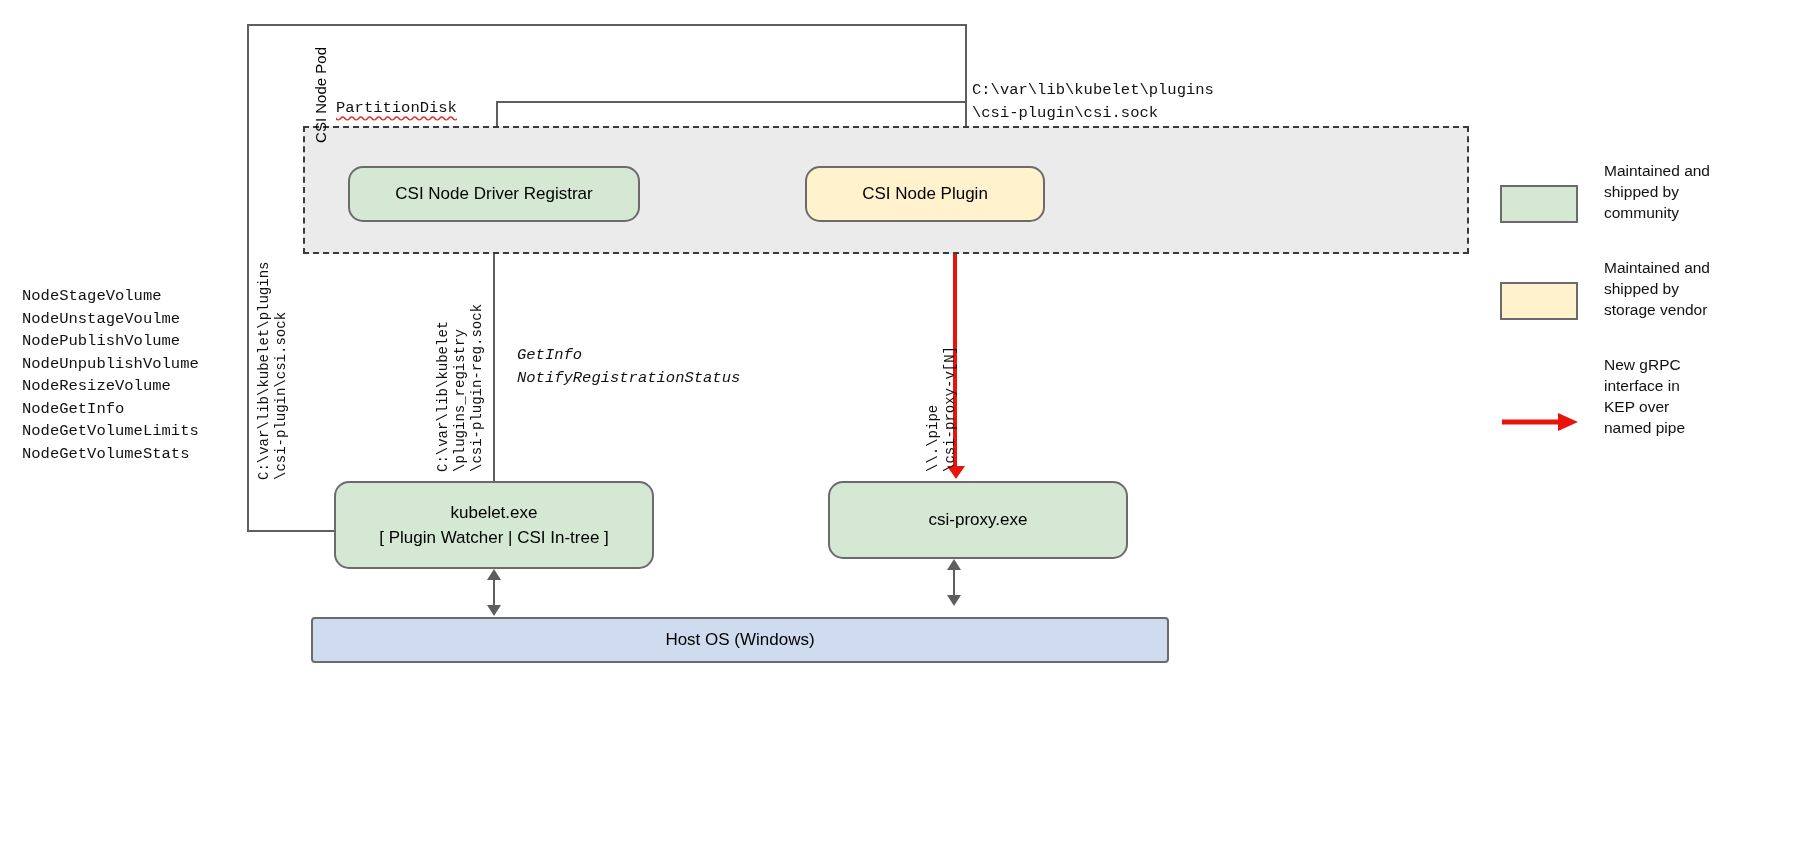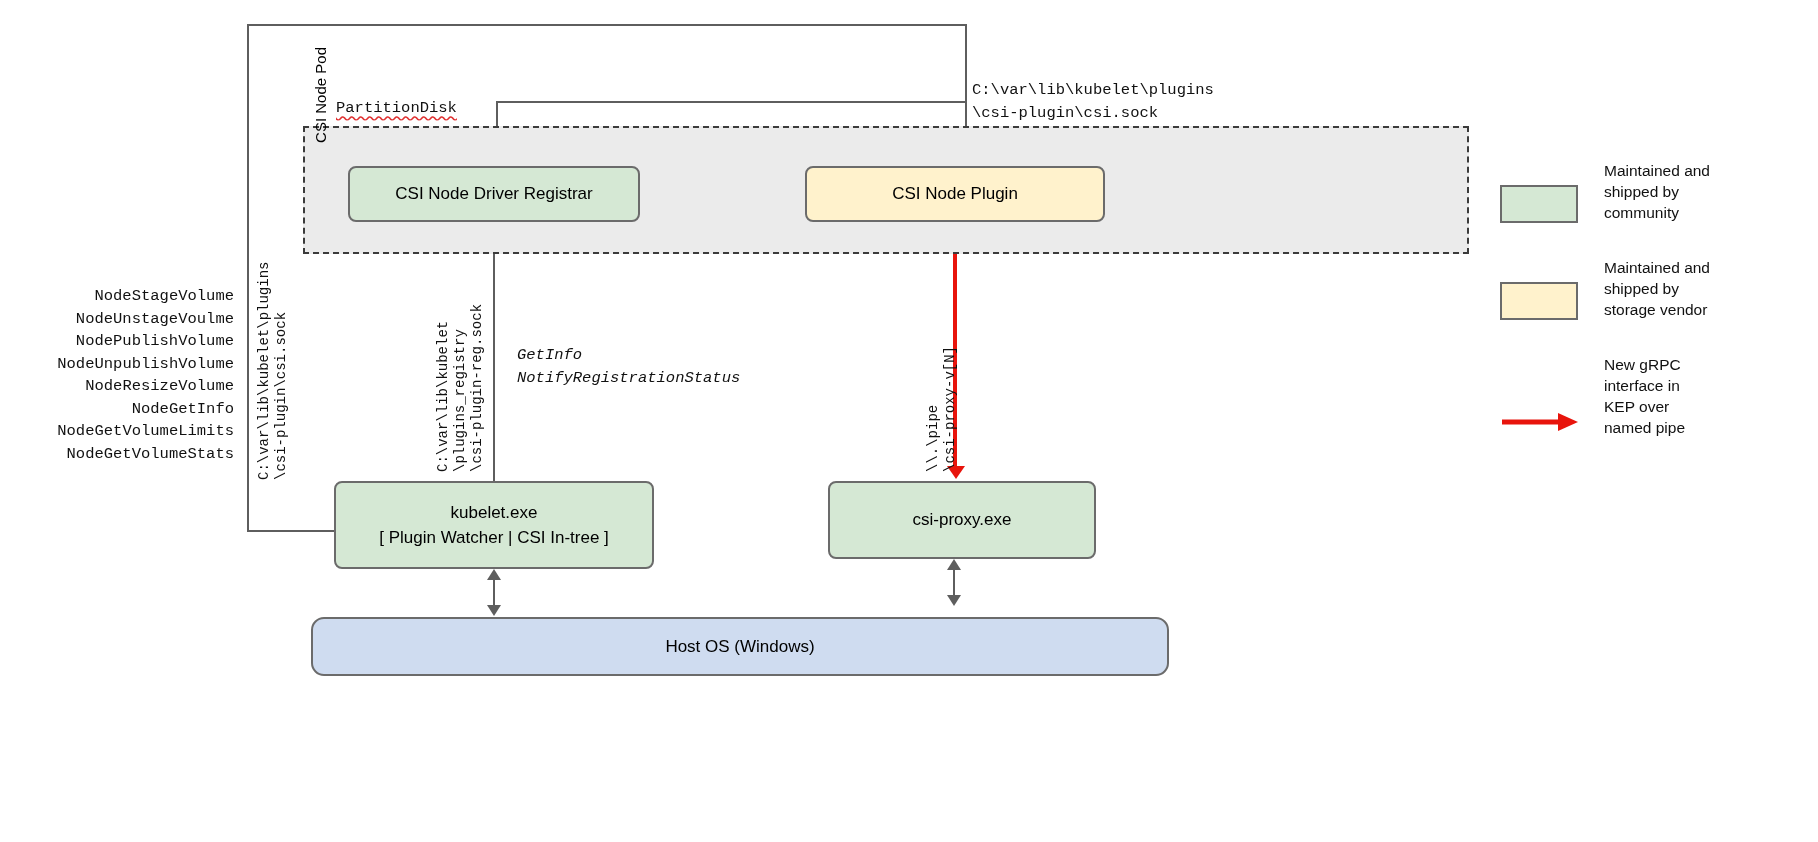--- a/index.html
+++ b/index.html
@@ -43,57 +43,57 @@
     transform-origin: 0 0;
     white-space: nowrap;
     text-align: right;
     line-height: 20px;
   }
   
   .node-box {
     position: absolute;
     box-sizing: border-box;
     border: 2px solid #6b6b6b;
-    border-radius: 8px;
+    border-radius: 15px;
     display: flex;
     align-items: center;
     justify-content: center;
     flex-direction: column;
     font-size: 17px;
     color: #000;
     text-align: center;
     line-height: 1.5;
   }
   .green { background: #d5e8d4; }
   .yellow { background: #fff2cc; }
   .blue  { background: #cfdcf0; }
 
   #box-registrar { left: 348px; top: 166px; width: 292px; height: 56px; }
-  #box-plugin    { left: 805px; top: 166px; width: 300px; height: 56px; }
+  #box-plugin    { left: 805px; top: 166px; width: 240px; height: 56px; }
   #box-kubelet   { left: 334px; top: 481px; width: 320px; height: 88px; }
-  #box-csiproxy  { left: 828px; top: 481px; width: 268px; height: 78px; }
-  #box-hostos    { left: 311px; top: 617px; width: 858px; height: 59px; border-radius: 13px; }
+  #box-csiproxy  { left: 828px; top: 481px; width: 300px; height: 78px; }
+  #box-hostos    { left: 311px; top: 617px; width: 858px; height: 46px; border-radius: 4px; }
 
   
   .txt {
     position: absolute;
     font-size: 15.5px;
     color: #111;
     white-space: pre;
     line-height: 22.5px;
   }
   #label-getplugininfo {
     left: 336px; top: 97px;
     text-decoration: underline;
     text-decoration-color: #e03131;
     text-decoration-style: wavy;
     text-underline-offset: 3px;
   }
   #label-plugin-path { left: 972px; top: 79px; text-align: left; }
-  #label-node-ops    { left: 22px;  top: 285px; text-align: right; width: 212px; }
+  #label-node-ops    { left: 22px;  top: 285px; text-align: left; width: 212px; }
   #label-getinfo     { left: 517px; top: 344px; font-style: italic; }
   #label-proxy-ops   { left: 972px; top: 266px; }
 
   
   .vtxt {
     position: absolute;
     font-size: 14px;
     color: #111;
     white-space: pre;
     line-height: 17px;

